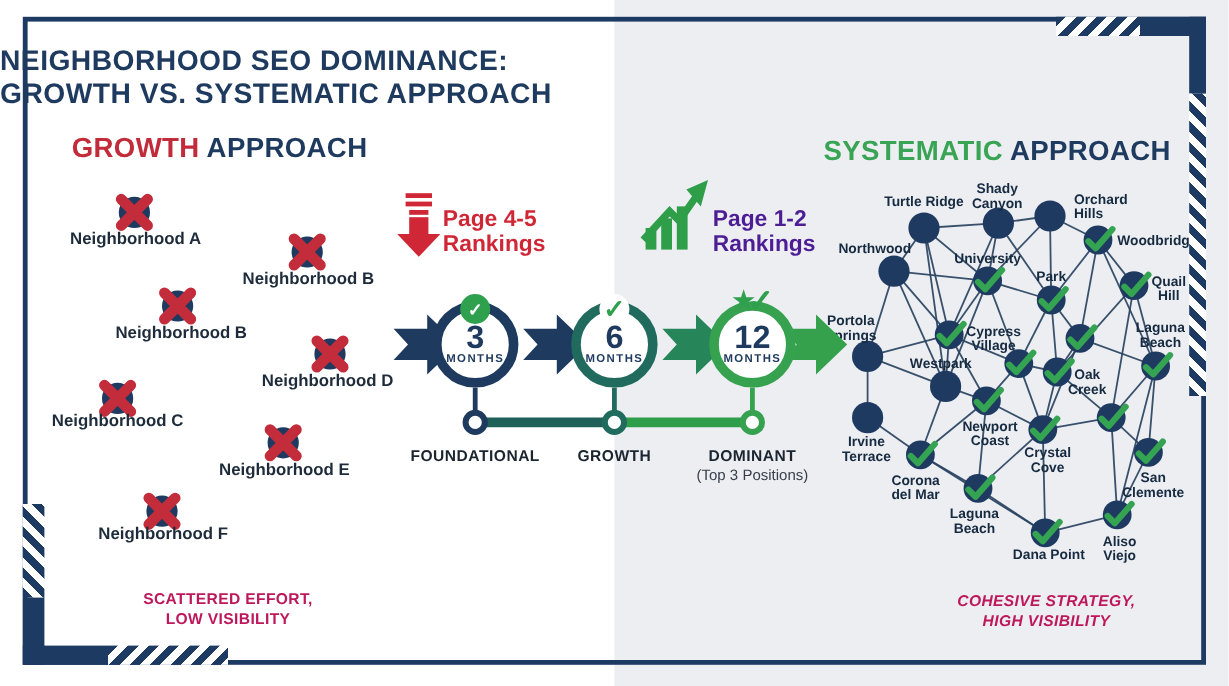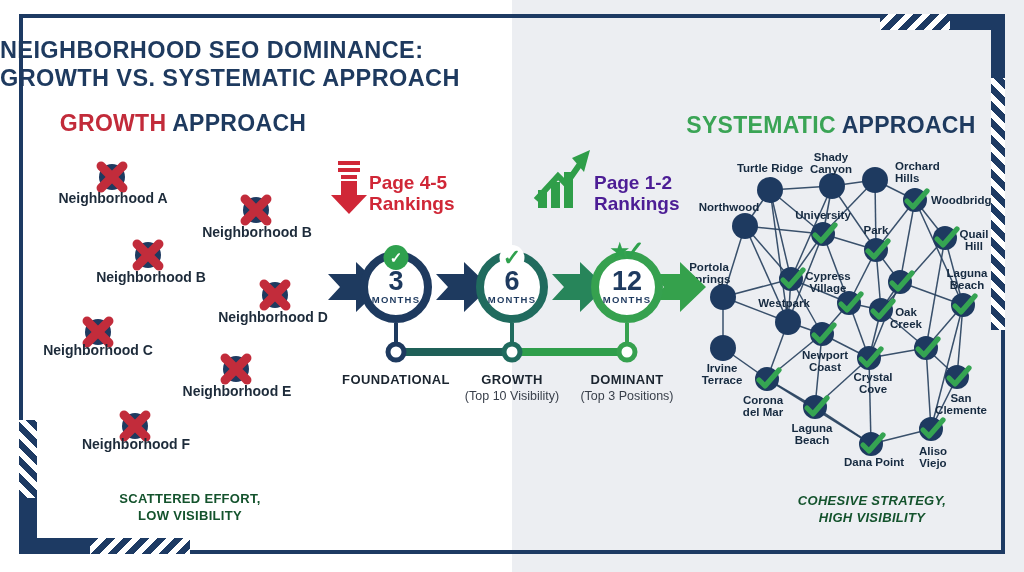--- a/index.html
+++ b/index.html
@@ -34,21 +34,21 @@
   .badge-check-filled{width:25px;height:25px;border-radius:50%;background:#2fa14e;color:#fff;
                       font-size:15px;font-weight:700;}
   .badge-check-open{width:25px;height:25px;border-radius:50%;background:#fff;color:#2fa14e;
                     font-size:22px;font-weight:800;line-height:18px;}
   .badge-star-check{color:#2fa14e;top:-20px;}
   .badge-star-check .star{font-size:24px;line-height:24px;}
   .badge-star-check .chk{font-size:27px;font-weight:800;margin-left:-8px;line-height:24px;}
   .stage-label{position:absolute;top:372px;width:180px;text-align:center;z-index:3;}
   .stage-label .s1{font-size:13px;font-weight:800;color:#1b2530;letter-spacing:.4px;}
   .stage-label .s2{font-size:12.5px;color:#383f4a;margin-top:2px;}
-  .caption{font-size:13px;font-weight:800;color:#14532d;letter-spacing:.3px;line-height:17px;
+  .caption{font-size:13px;font-weight:800;color:#be185d;letter-spacing:.3px;line-height:17px;
            text-align:center;white-space:pre-line;}
   .cap-left{left:80px;top:490px;width:220px;}
   .cap-right{left:762px;top:492px;width:220px;font-style:italic;}
   .brand{left:915px;top:497px;width:92px;text-align:center;}
   .brand .mono{line-height:30px;}
   .brand .mj{font-size:33px;font-weight:800;color:#1e3a5f;}
   .brand .ml{font-size:33px;font-weight:800;color:#3fa24f;margin-left:-7px;}
   .brand .bname{font-size:10.5px;font-weight:800;letter-spacing:.8px;color:#1e3a5f;margin-top:1px;}
   .brand .btag{font-size:6.8px;font-weight:600;letter-spacing:2.6px;color:#858b94;margin-top:1px;}
   
@@ -371,21 +371,20 @@
       </span>
     <span class="ms-value">12</span>
     <span class="ms-unit">MONTHS</span>
   </div>
 
   <div class="stage-label" id="stage0" style="left: 306px;">
     <div class="s1">FOUNDATIONAL</div>
   </div>
   <div class="stage-label" id="stage1" style="left: 422px;">
     <div class="s1">GROWTH</div>
-    <div class="s2">(Top 10 Visibility)</div>
   </div>
   <div class="stage-label" id="stage2" style="left: 537px;">
     <div class="s1">DOMINANT</div>
     <div class="s2">(Top 3 Positions)</div>
   </div>
 
   <div class="txt caption cap-left">SCATTERED EFFORT,
 LOW VISIBILITY</div>
   <div class="txt caption cap-right">COHESIVE STRATEGY,
 HIGH VISIBILITY</div>

